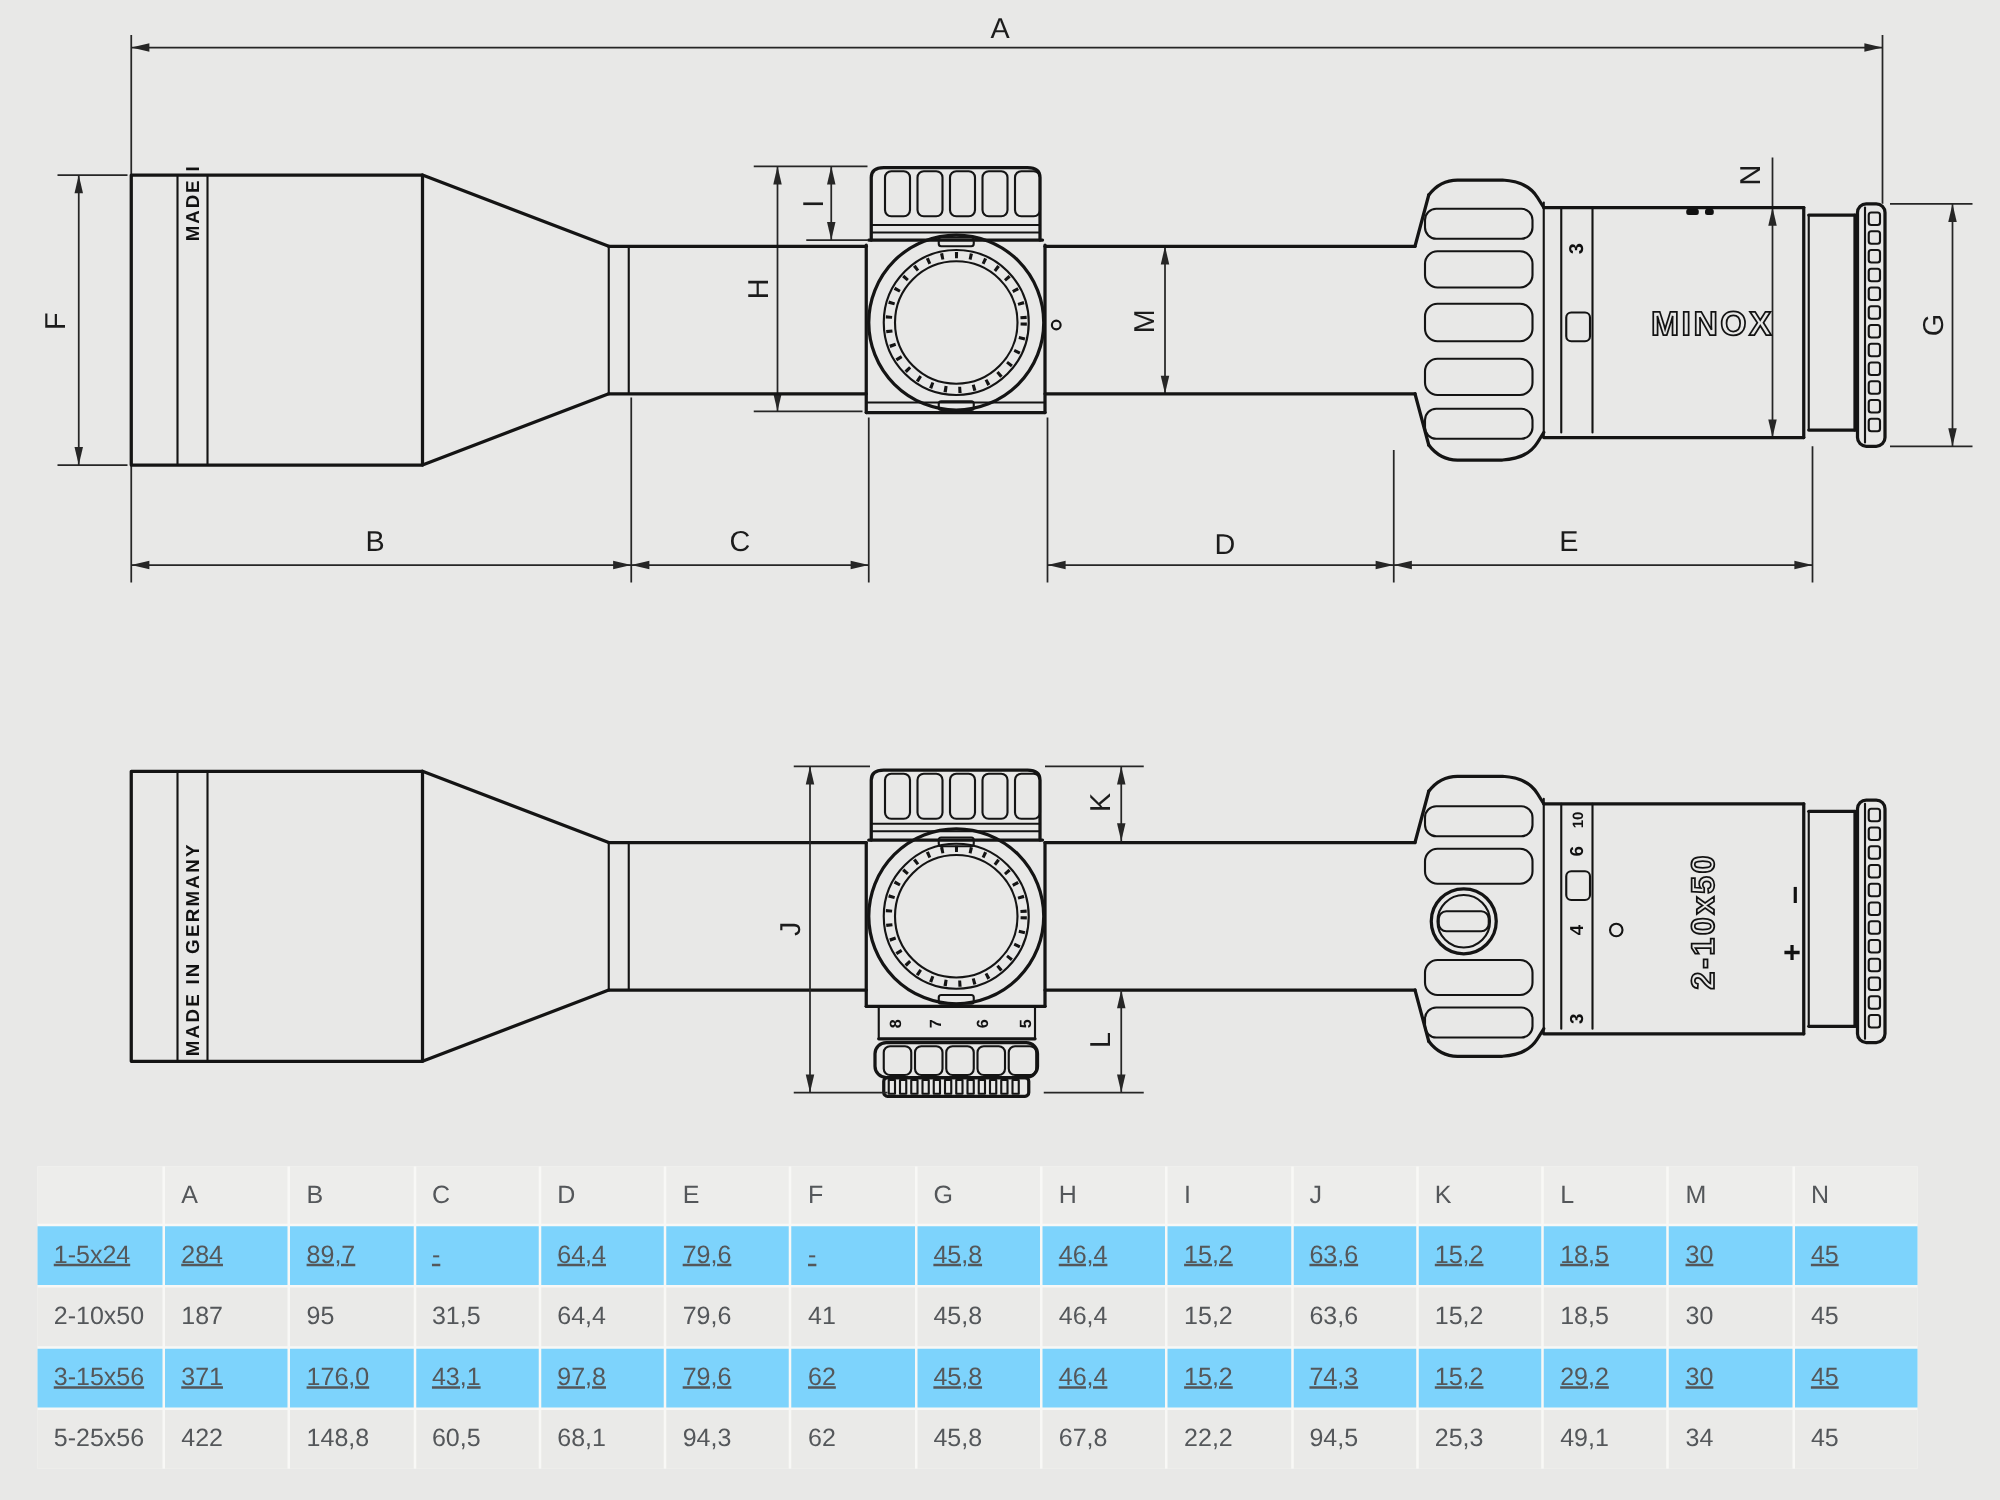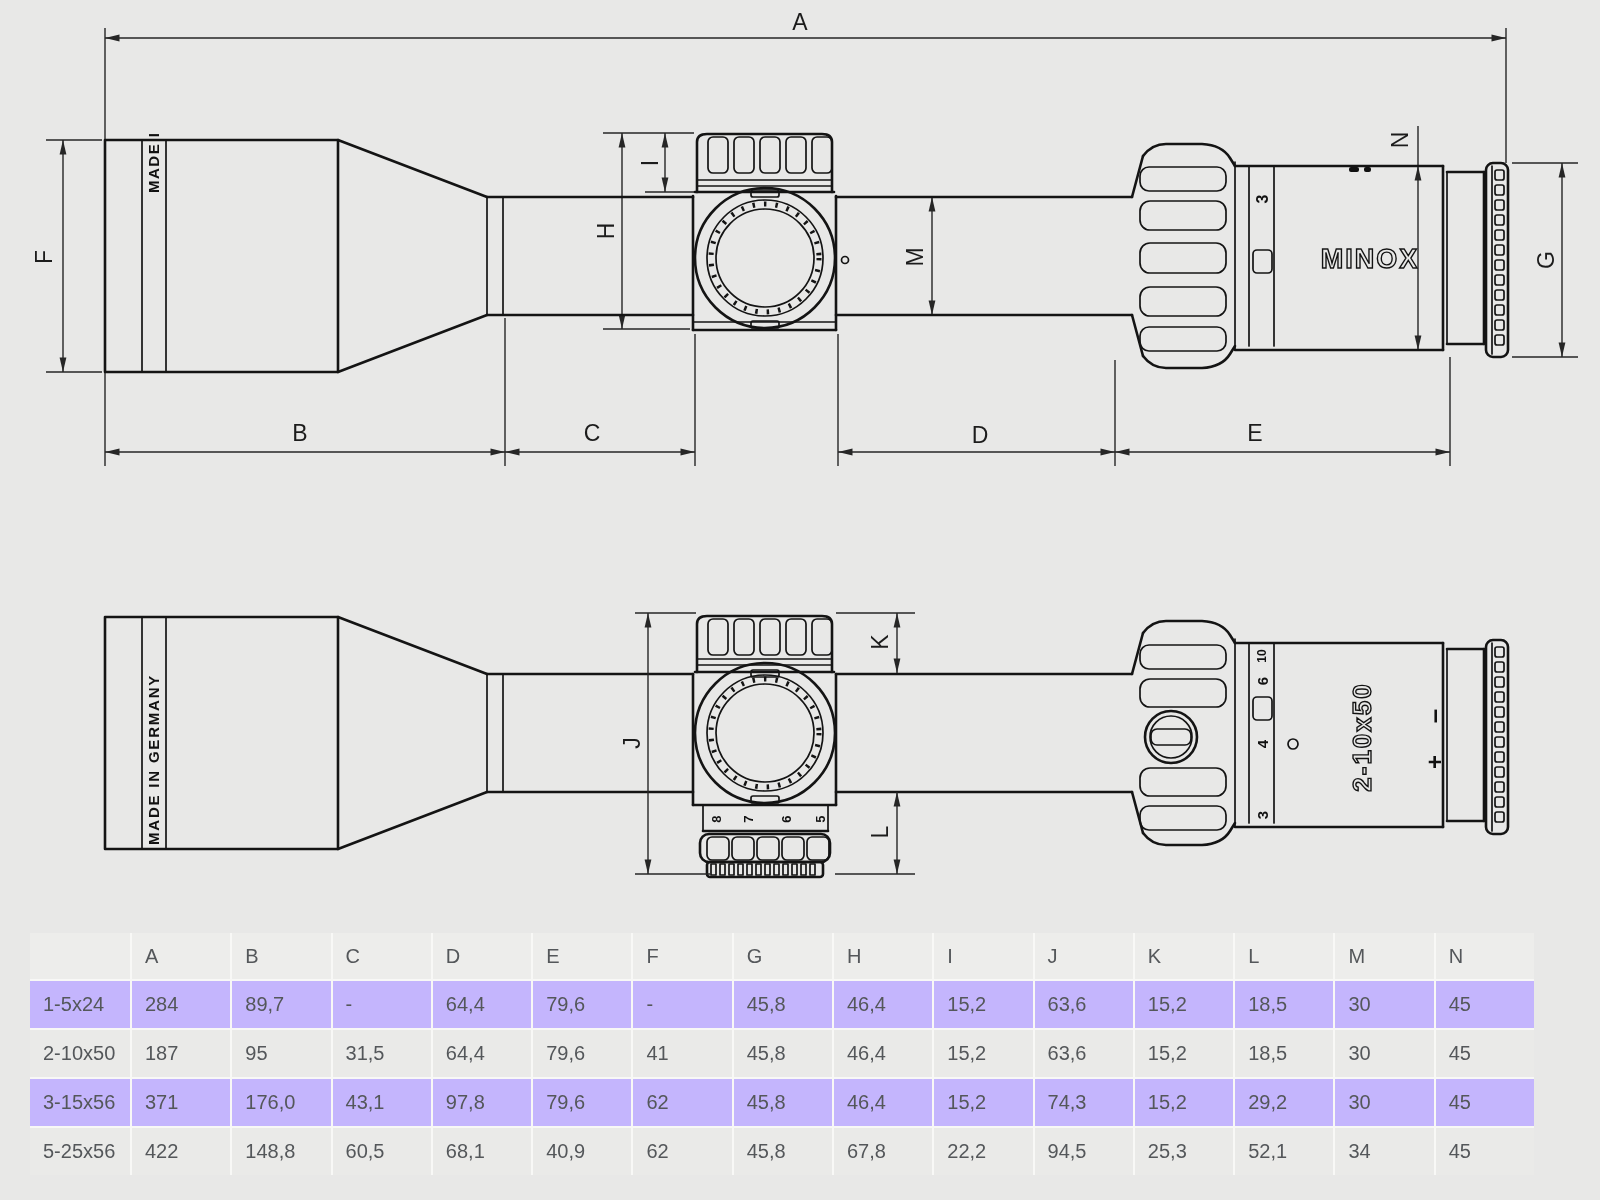--- a/index.html
+++ b/index.html
@@ -19,21 +19,21 @@
   .blk{fill:#111;stroke:none}
 
   
   .spec-table{position:absolute;left:30px;top:933px;width:1504px;display:grid;
       grid-template-columns:100px repeat(14,1fr);
       grid-template-rows:46px 47px 47px 47px 47px;
       gap:2px;background:#f8f8f6;}
   .spec-table div{display:flex;align-items:center;padding-left:13px;
       font-size:20px;color:#54575a;white-space:nowrap;}
   .hd{background:#ededeb;color:#5b5e60;}
-  .rg{background:#c4b5fd;}
+  .rg{background:#7dd3fc;text-decoration:underline;}
   .rl{background:#eaeae8;}
 </style>
 </head>
 <body>
 
 <div class="canvas">
 
 <svg width="1600" height="1200" viewBox="0 0 1600 1200">
   <defs>
     <marker id="ah" markerUnits="userSpaceOnUse" markerWidth="16" markerHeight="10" refX="15" refY="5" orient="auto-start-reverse">
@@ -365,25 +365,25 @@
   <div class="rg">15,2</div>
   <div class="rg">29,2</div>
   <div class="rg">30</div>
   <div class="rg">45</div>
 
   <div class="rl">5-25x56</div>
   <div class="rl">422</div>
   <div class="rl">148,8</div>
   <div class="rl">60,5</div>
   <div class="rl">68,1</div>
-  <div class="rl">40,9</div>
+  <div class="rl">94,3</div>
   <div class="rl">62</div>
   <div class="rl">45,8</div>
   <div class="rl">67,8</div>
   <div class="rl">22,2</div>
   <div class="rl">94,5</div>
   <div class="rl">25,3</div>
-  <div class="rl">52,1</div>
+  <div class="rl">49,1</div>
   <div class="rl">34</div>
   <div class="rl">45</div>
 </div>
 
 </div>
 
 </body></html>

